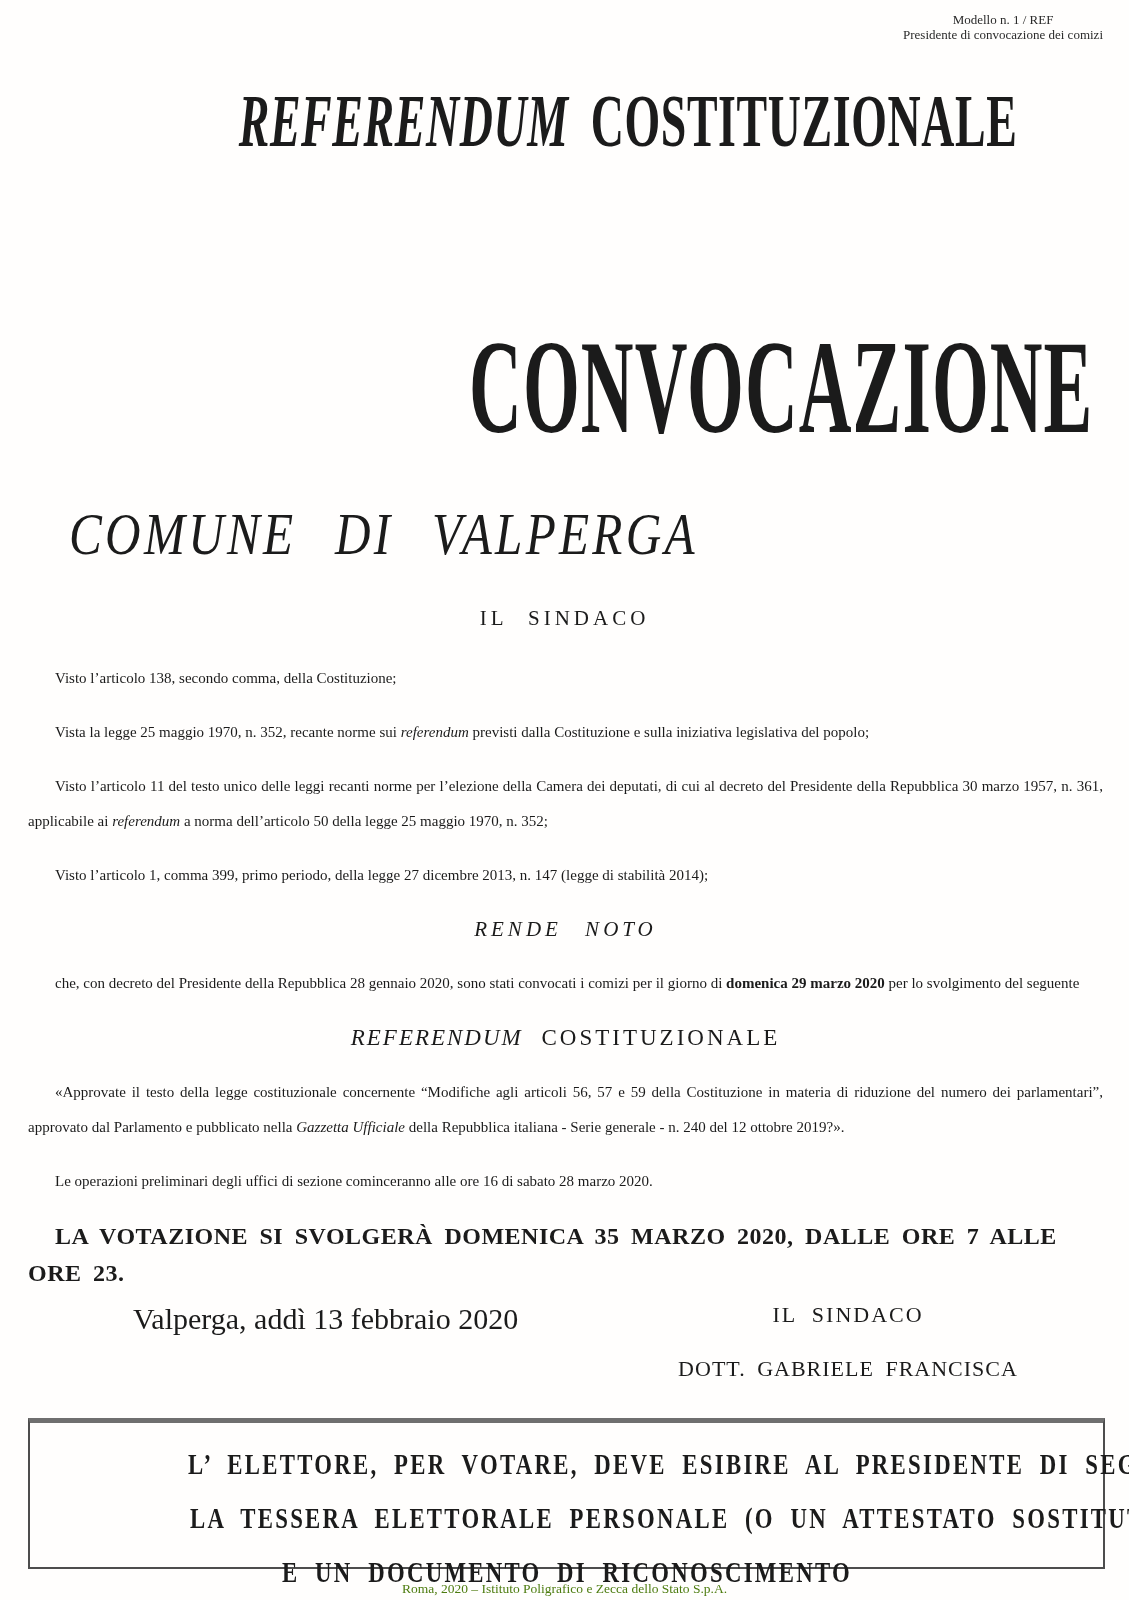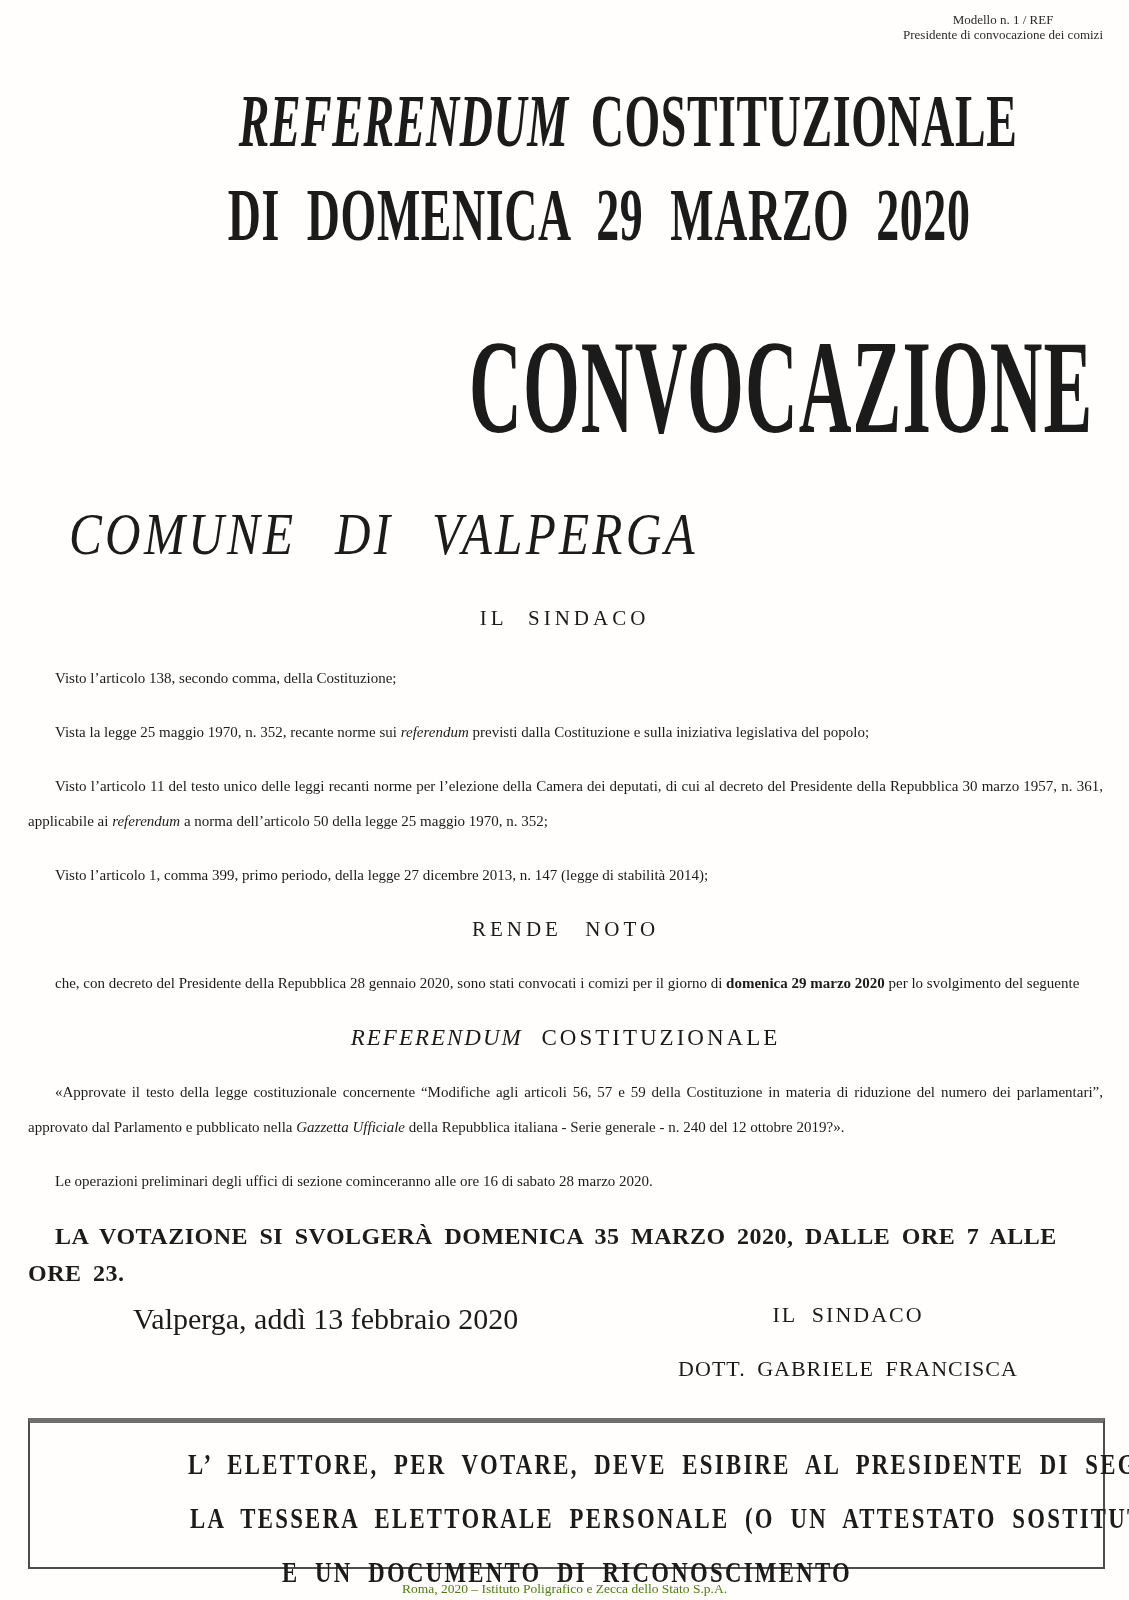--- a/index.html
+++ b/index.html
@@ -34,21 +34,21 @@
   .commune .cond{font-size:60px;font-weight:normal;transform:scaleX(0.82);letter-spacing:4px;word-spacing:28px;line-height:1;}
 
   .sindaco-head{position:absolute;top:606px;left:0;right:0;text-align:center;
     font-size:21px;letter-spacing:4px;word-spacing:12px;}
 
   .content{position:absolute;top:642px;left:28px;right:26px;}
   .p{font-size:15px;line-height:35px;text-align:justify;text-indent:27px;margin:19px 0;}
   .p .it{font-style:italic;}
   .p .b{font-weight:bold;}
   .center-head{font-size:21px;line-height:35px;text-align:center;margin:4px 0;
-    letter-spacing:4px;word-spacing:14px;text-indent:0;}
+    letter-spacing:4px;word-spacing:14px;text-indent:0;font-style:italic;}
   .ref-head{font-size:23px;line-height:36px;text-align:center;margin:3px 0;text-indent:0;}
   .ref-head .it{font-style:italic;letter-spacing:2px;}
   .ref-head .sp{letter-spacing:3px;word-spacing:10px;}
   .votazione{font-size:24px;line-height:37px;font-weight:bold;text-indent:27px;
     letter-spacing:0.5px;word-spacing:5px;margin:9px 0 0 0;text-align:left;}
 
   .sigrow{position:relative;margin-top:10px;height:100px;}
   .dateline{position:absolute;left:105px;top:0;font-size:30px;}
   .sigblock{position:absolute;left:610px;top:0;width:420px;text-align:center;font-size:22px;}
   .sigblock .who{letter-spacing:2px;word-spacing:8px;}
@@ -73,23 +73,20 @@
 
   <div class="corner">
     <div>Modello n. 1 / REF</div>
     <div>Presidente di convocazione dei comizi</div>
   </div>
 
   <div class="title1">
     <span class="cond"><span class="it">REFERENDUM</span><span> COSTITUZIONALE</span></span>
   </div>
 
-  <div class="title2">
-    <span class="cond">DI DOMENICA 29 MARZO 2020</span>
-  </div>
 
   <div class="headline">
     <span class="cond">CONVOCAZIONE DEI COMIZI</span>
   </div>
 
   <div class="commune">
     <span class="cond">COMUNE DI VALPERGA</span>
   </div>
 
   <div class="sindaco-head">IL SINDACO</div>

